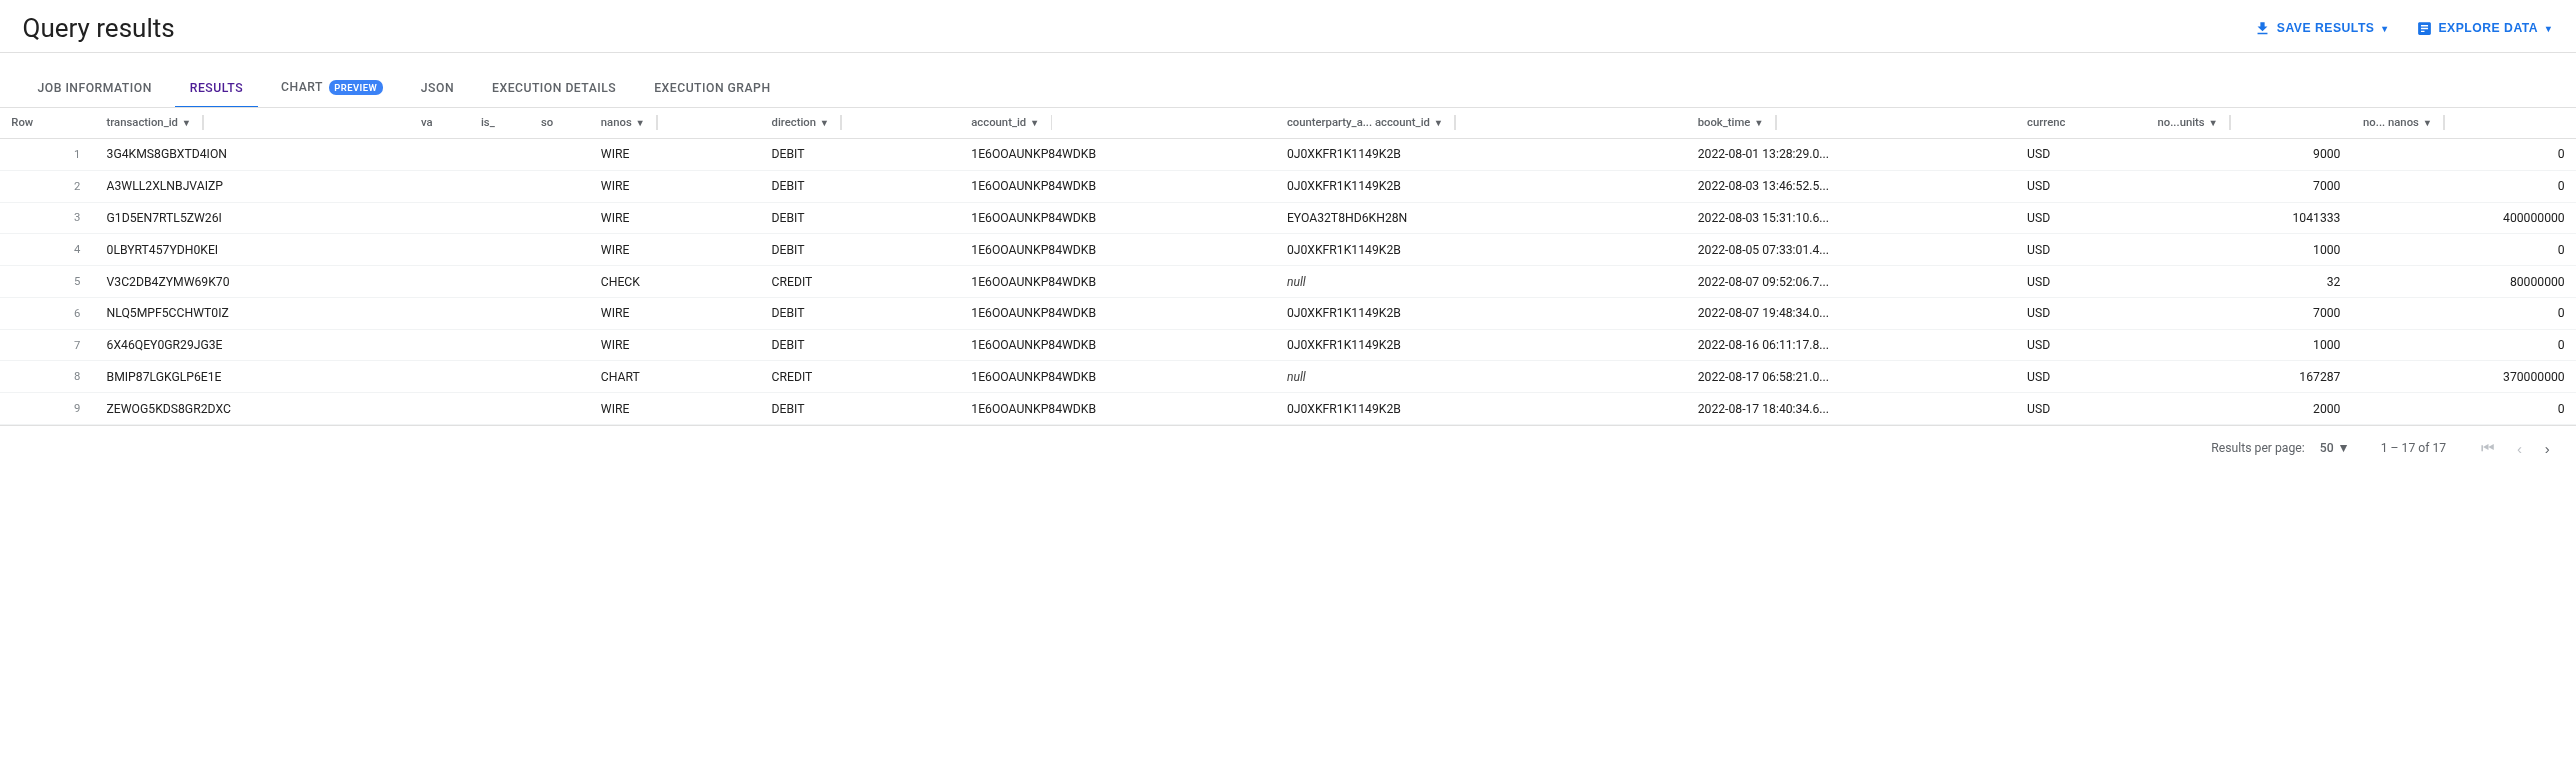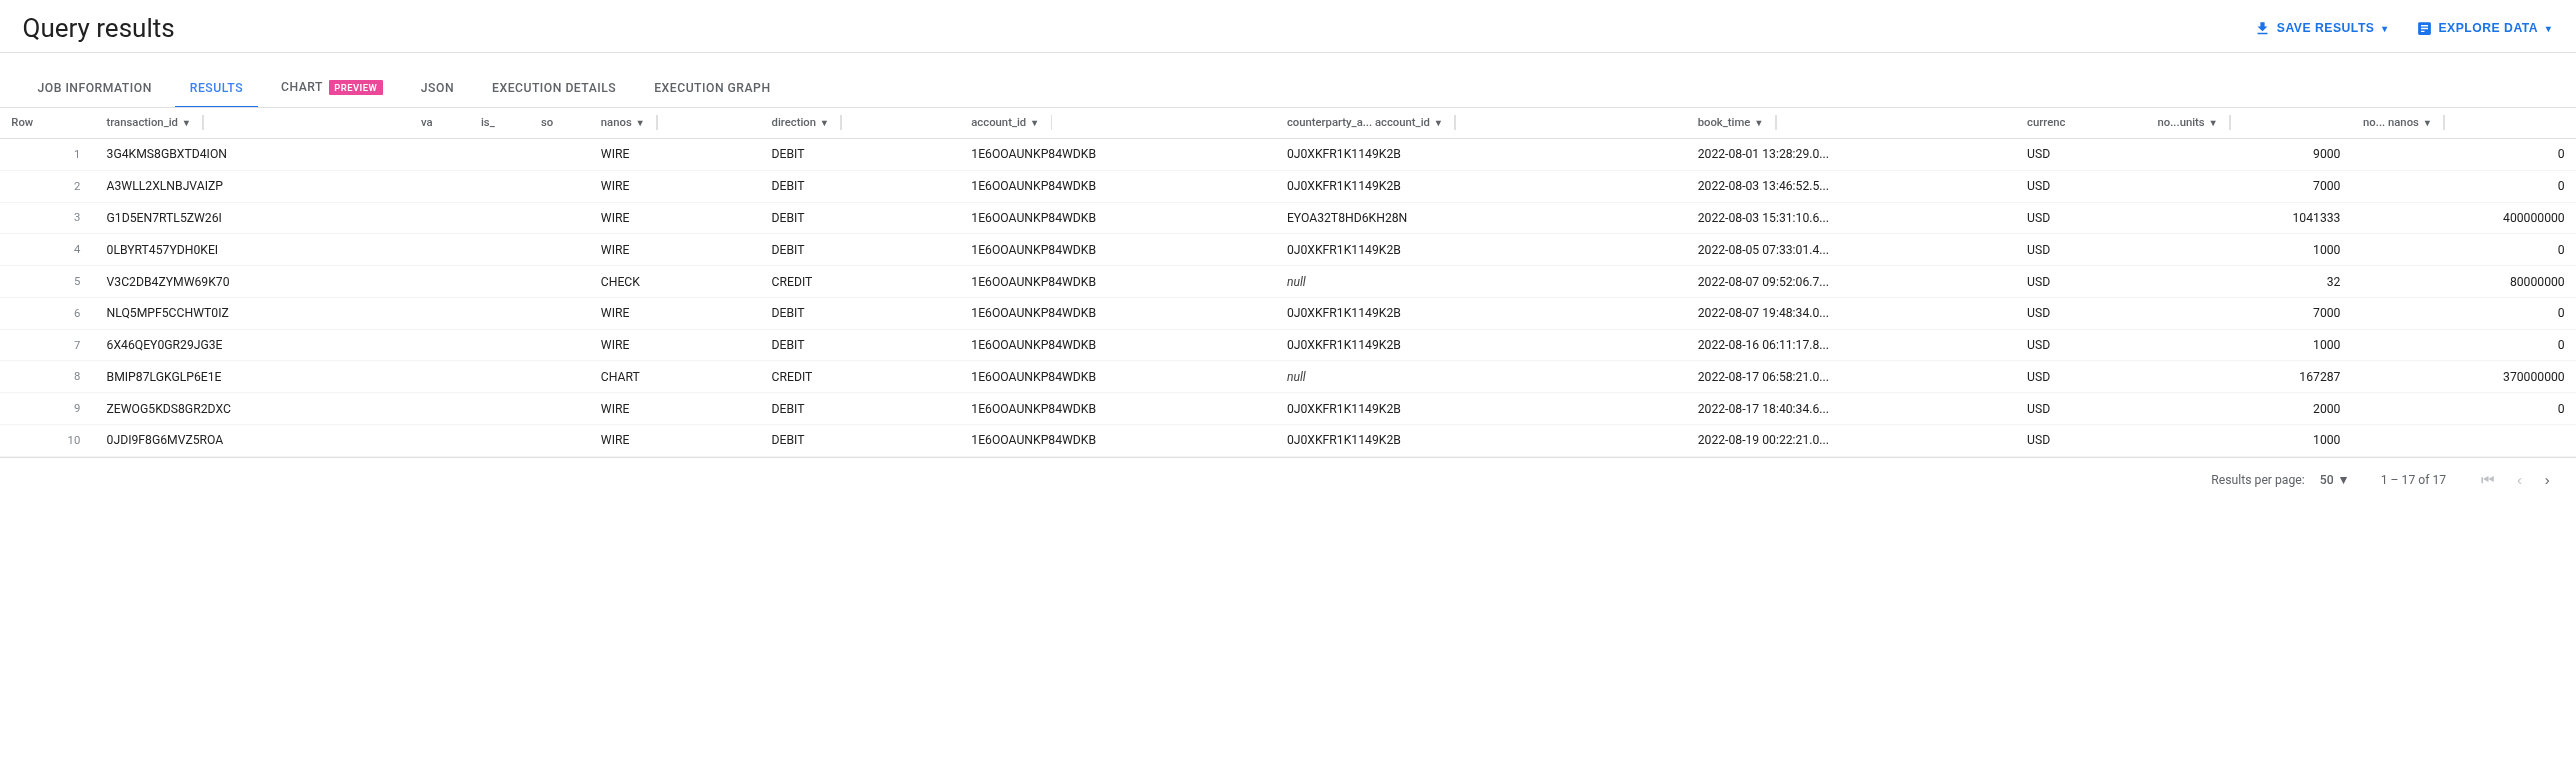--- a/index.html
+++ b/index.html
@@ -57,36 +57,36 @@
       font-size: 12.2px;
       font-weight: 500;
       color: #5f6368;
       cursor: pointer;
       letter-spacing: 0.5px;
       text-transform: uppercase;
       border-bottom: 1.9px solid transparent;
       position: relative;
     }
     .tab.active {
-      color: #3b82f6;
+      color: #4c1d95;
       border-bottom: 1.9px solid #1a73e8;
       margin-top: 16px;
     }
     .tab.preview-tab {
       display: flex;
       align-items: center;
       gap: 5.6px;
     }
     .preview-badge {
-      background: #ec4899;
+      background: #3b82f6;
       color: #fff;
       font-size: 9.4px;
       font-weight: 600;
       padding: 1.9px 5.6px;
-      border-radius: 1px;
+      border-radius: 7px;
       letter-spacing: 0.5px;
     }
     .table-container {
       overflow-x: auto;
       overflow-y: auto;
       max-height: 544px;
     }
     table {
       width: 100%;
       border-collapse: collapse;
@@ -444,35 +444,20 @@
     <td></td>
     <td>WIRE</td>
     <td>DEBIT</td>
     <td>1E6OOAUNKP84WDKB</td>
     <td class="">0J0XKFR1K1149K2B</td>
     <td>2022-08-17 18:40:34.6...</td>
     <td>USD</td>
     <td style="text-align:right;">2000</td>
     <td style="text-align:right;">0</td>
   </tr>
-        <tr>
-    <td class="row-num">10</td>
-    <td>0JDI9F8G6MVZ5ROA</td>
-    <td></td>
-    <td></td>
-    <td></td>
-    <td>WIRE</td>
-    <td>DEBIT</td>
-    <td>1E6OOAUNKP84WDKB</td>
-    <td class="">0J0XKFR1K1149K2B</td>
-    <td>2022-08-19 00:22:21.0...</td>
-    <td>USD</td>
-    <td style="text-align:right;">1000</td>
-    <td style="text-align:right;"></td>
-  </tr>
       </tbody>
   </table>
 </div>
 
 <div class="footer">
   <span class="footer-label">Results per page:</span>
   <div class="footer-per-page">
     <span>50</span>
     <span>▼</span>
   </div>

